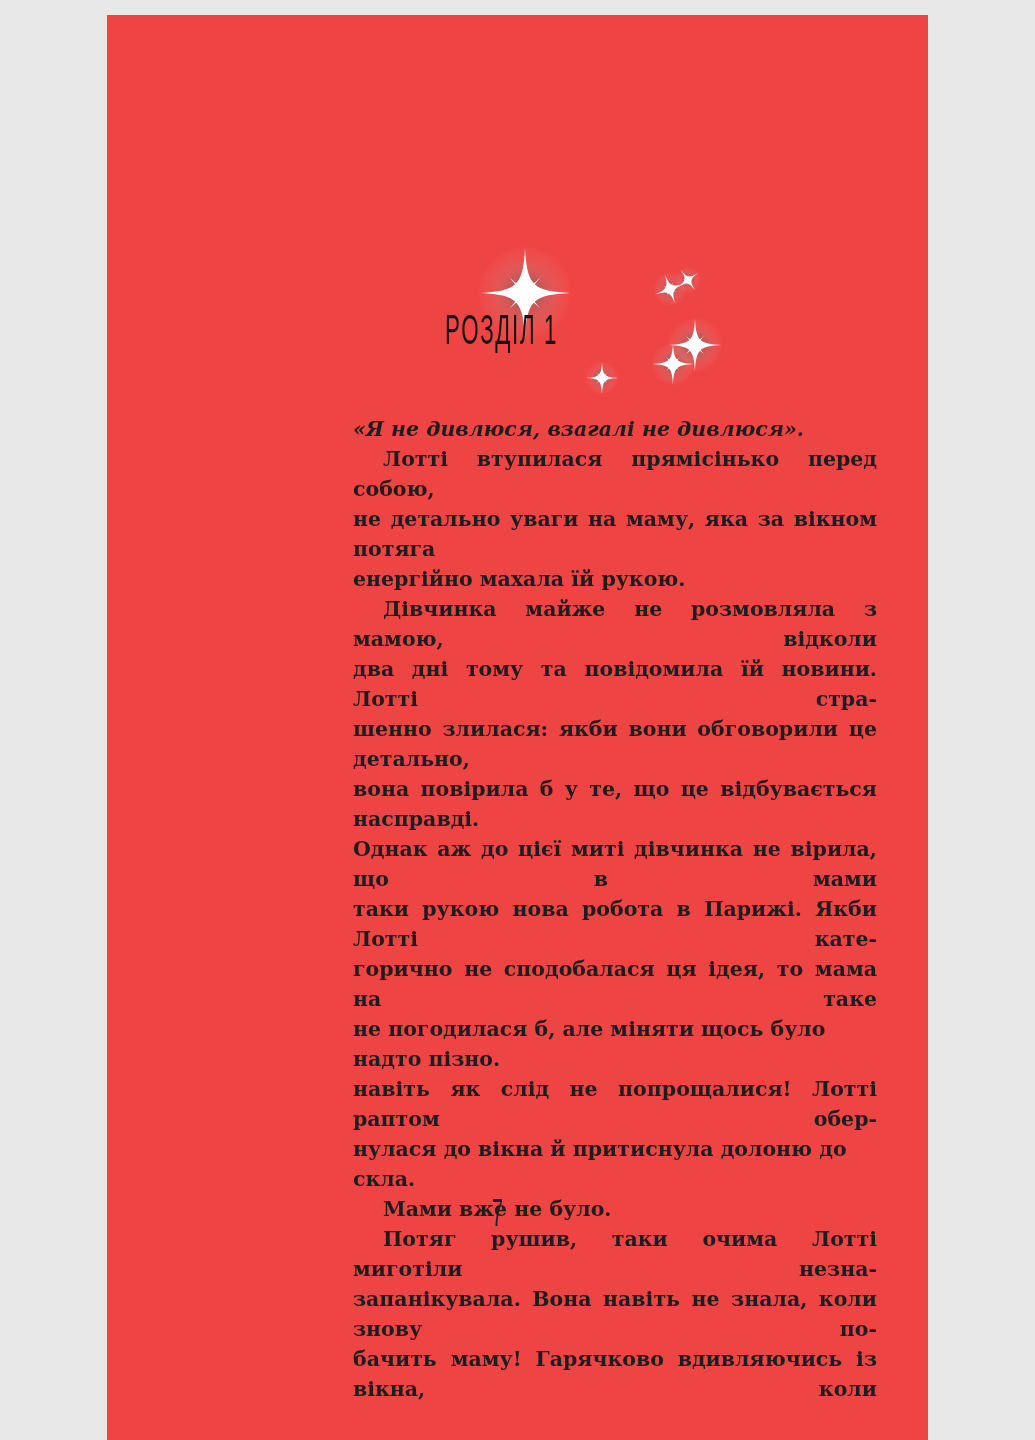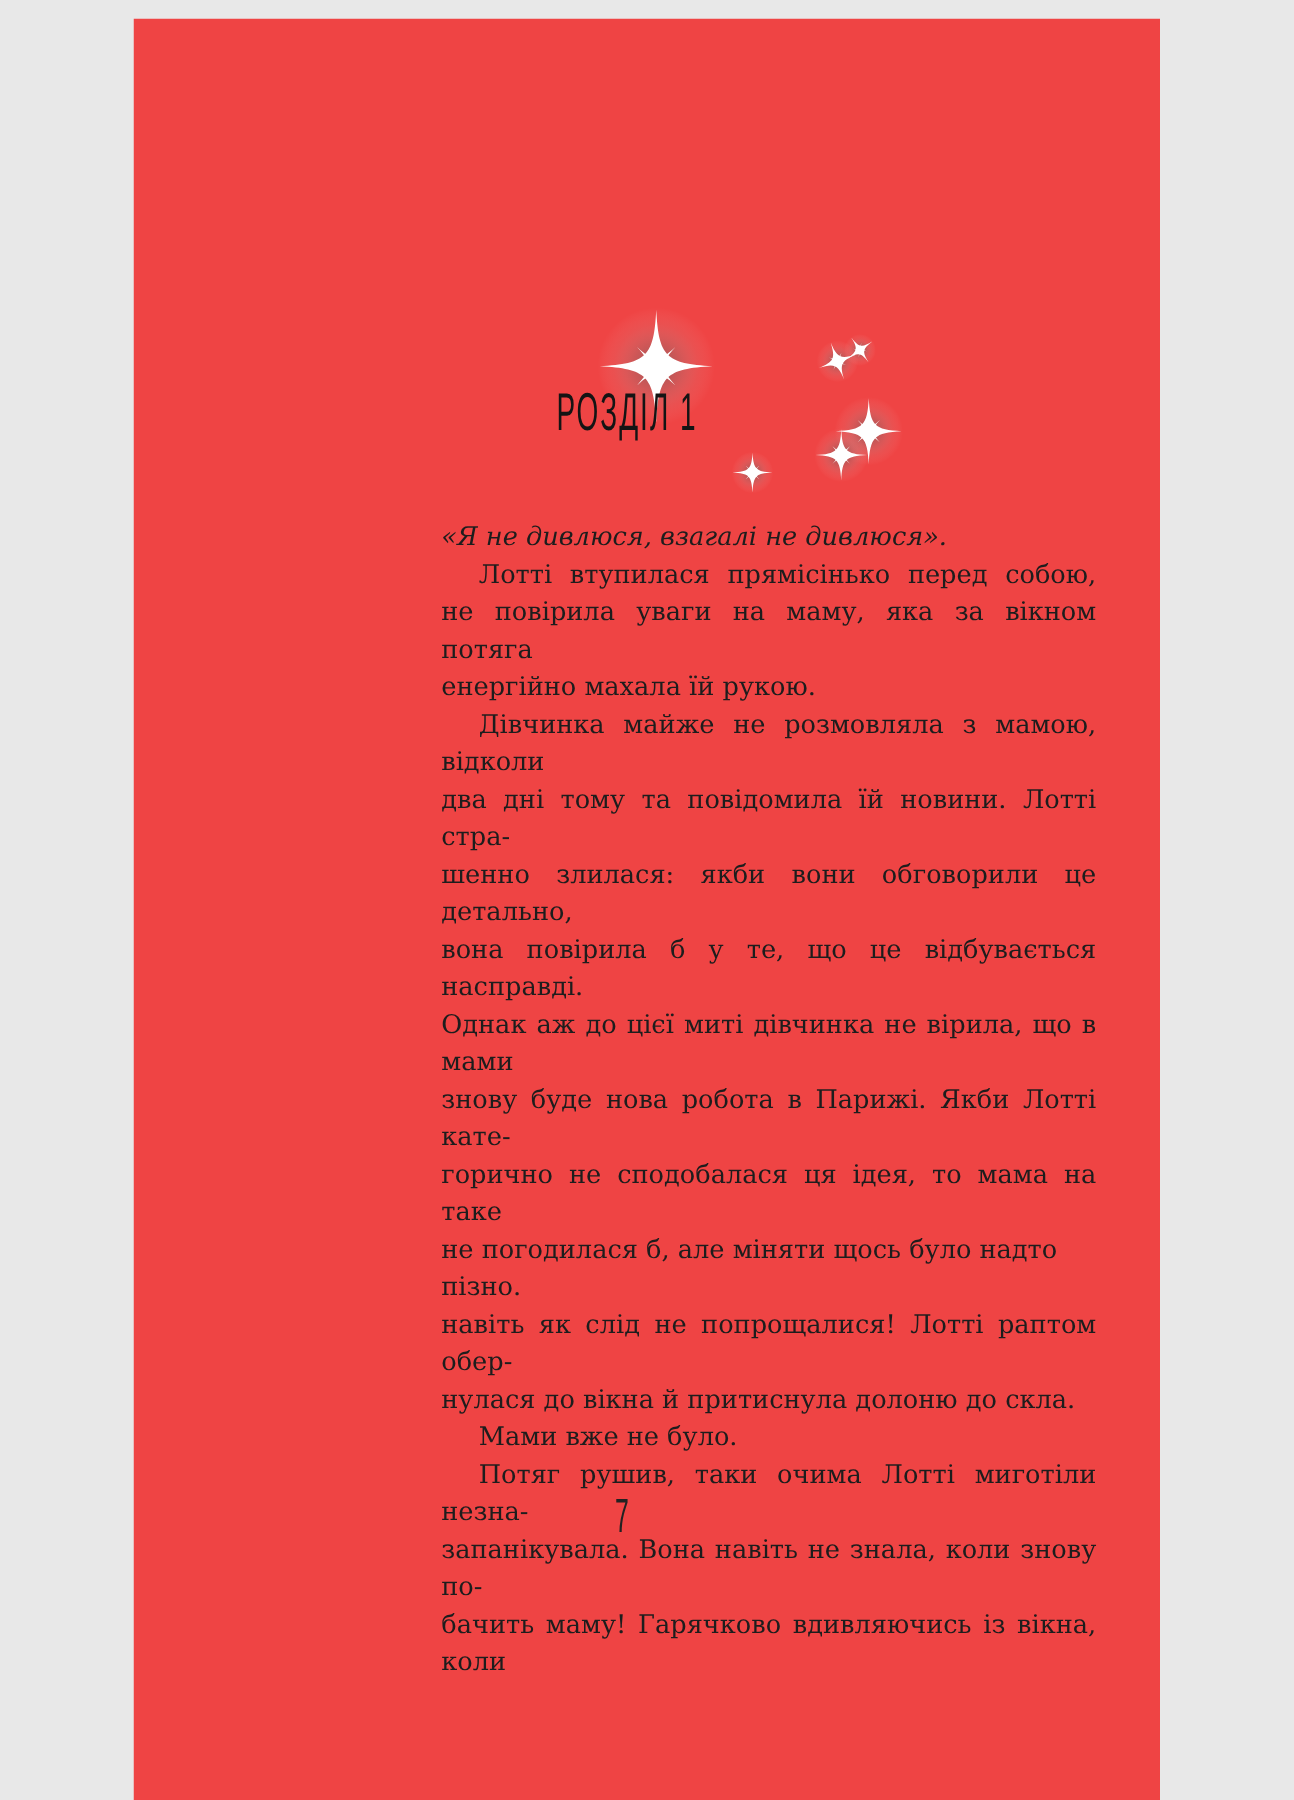--- a/index.html
+++ b/index.html
@@ -55,21 +55,21 @@
   
   .text-block {
     position: absolute;
     left: 246px;
     top: 399px;
     width: 524px;
     font-size: 20.5px;
     line-height: 30px;
     color: #1d1d1d;
   }
-  .para { margin: 0; }
+  .para { margin: 0; font-weight: bold; }
   .para.italic { font-style: italic; }
   .line { display: block; }
   .line.j {
     text-align: justify;
     text-align-last: justify;
   }
   .line.first-indent { text-indent: 30px; }
 
   
   .page-number {
@@ -138,30 +138,30 @@
   <div class="heading-area">
     <h1 class="chapter-title">Розділ 1</h1>
   </div>
 
   <main class="text-block">
       <p class="para italic">
         <span class="line">«Я не дивлюся, взагалі не дивлюся».</span>
       </p>
       <p class="para">
         <span class="line j first-indent">Лотті втупилася прямісінько перед собою,</span>
-        <span class="line j">не повірила уваги на маму, яка за вікном потяга</span>
+        <span class="line j">не детально уваги на маму, яка за вікном потяга</span>
         <span class="line">енергійно махала їй рукою.</span>
       </p>
       <p class="para">
         <span class="line j first-indent">Дівчинка майже не розмовляла з мамою, відколи</span>
         <span class="line j">два дні тому та повідомила їй новини. Лотті стра-</span>
         <span class="line j">шенно злилася: якби вони обговорили це детально,</span>
         <span class="line j">вона повірила б у те, що це відбувається насправді.</span>
         <span class="line j">Однак аж до цієї миті дівчинка не вірила, що в мами</span>
-        <span class="line j">знову буде нова робота в Парижі. Якби Лотті кате-</span>
+        <span class="line j">таки рукою нова робота в Парижі. Якби Лотті кате-</span>
         <span class="line j">горично не сподобалася ця ідея, то мама на таке</span>
         <span class="line">не погодилася б, але міняти щось було надто пізно.</span>
       </p>
       <p class="para">
         <span class="line j">навіть як слід не попрощалися! Лотті раптом обер-</span>
         <span class="line">нулася до вікна й притиснула долоню до скла.</span>
       </p>
       <p class="para">
         <span class="line first-indent">Мами вже не було.</span>
       </p>

